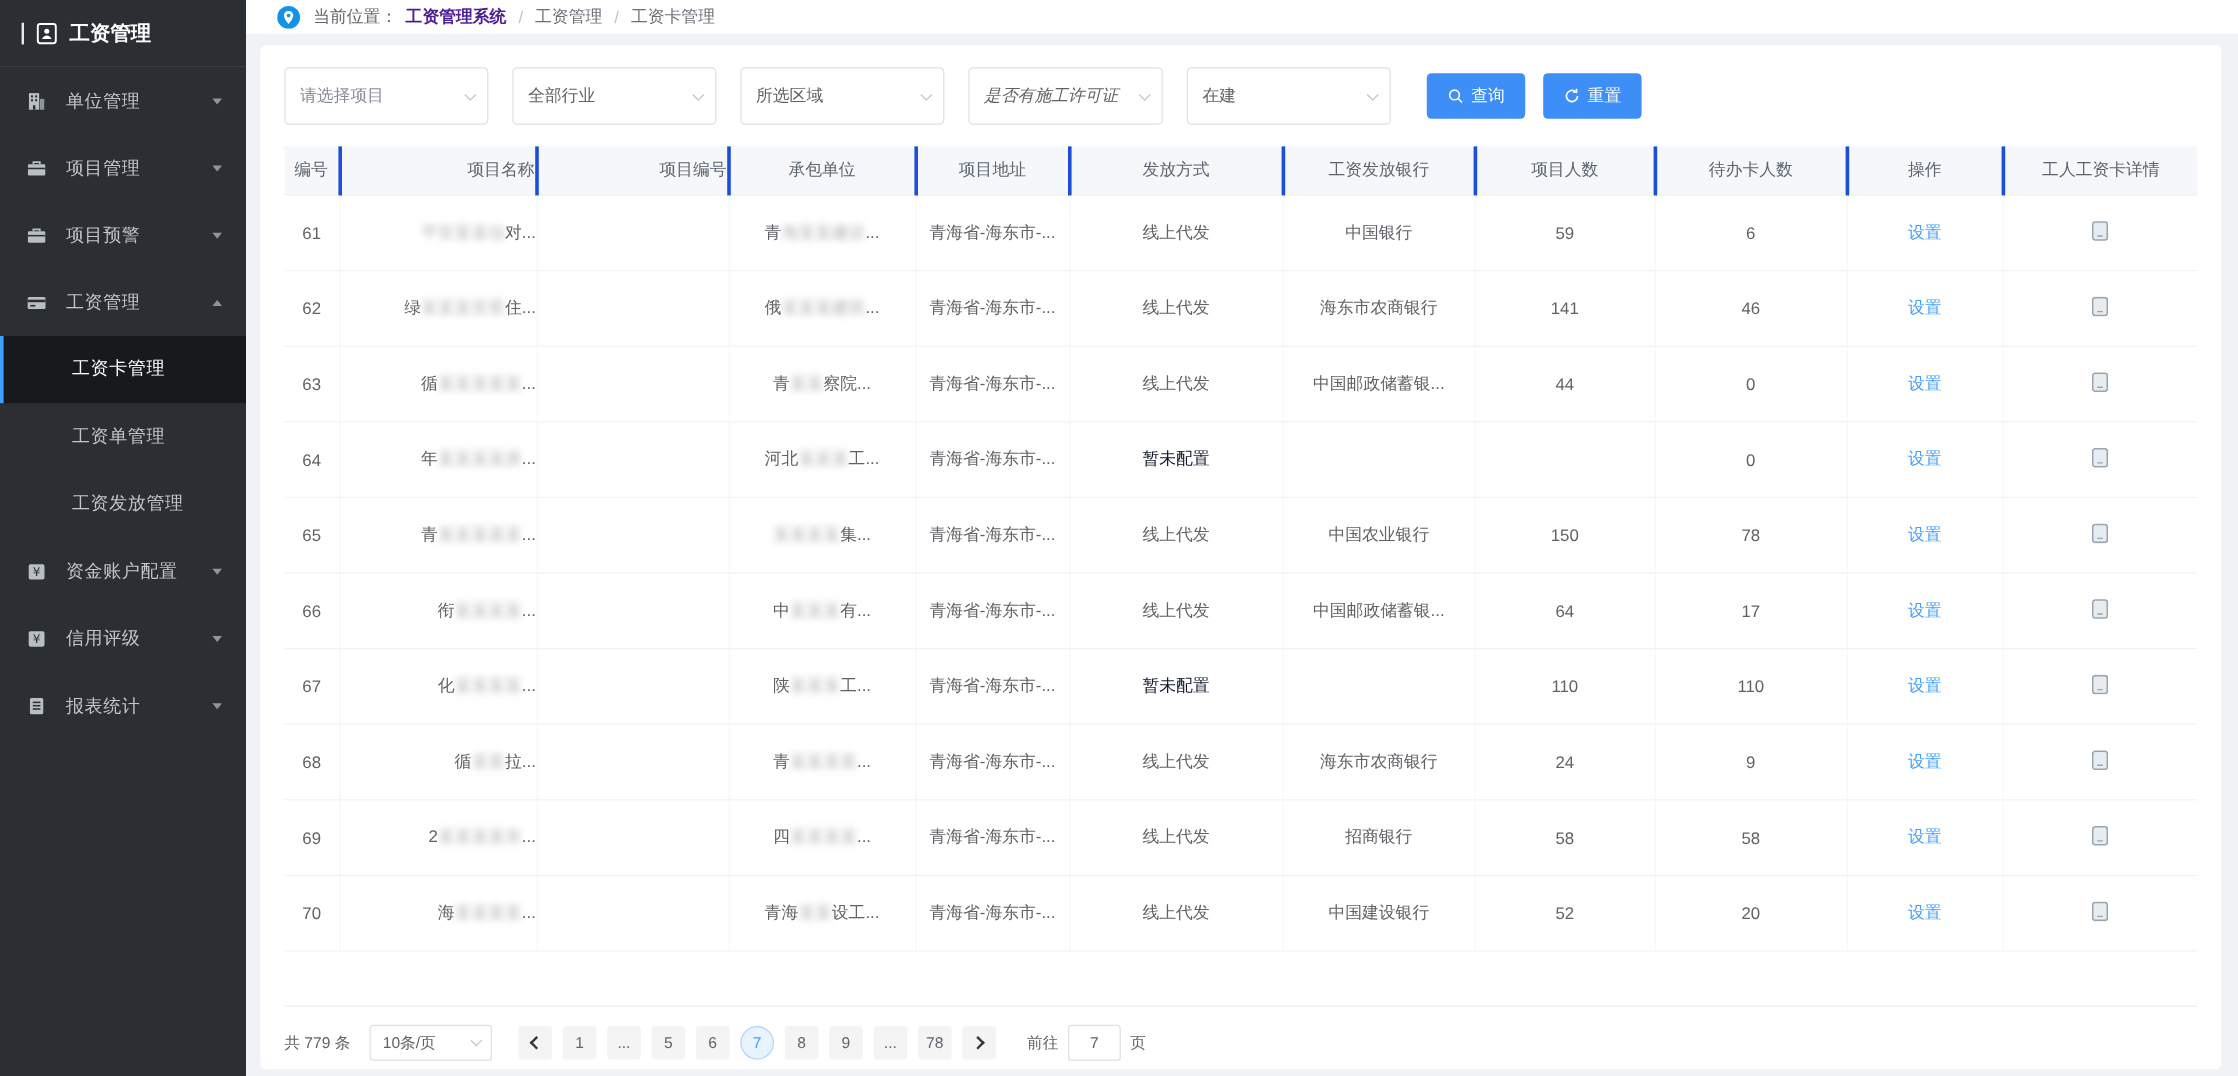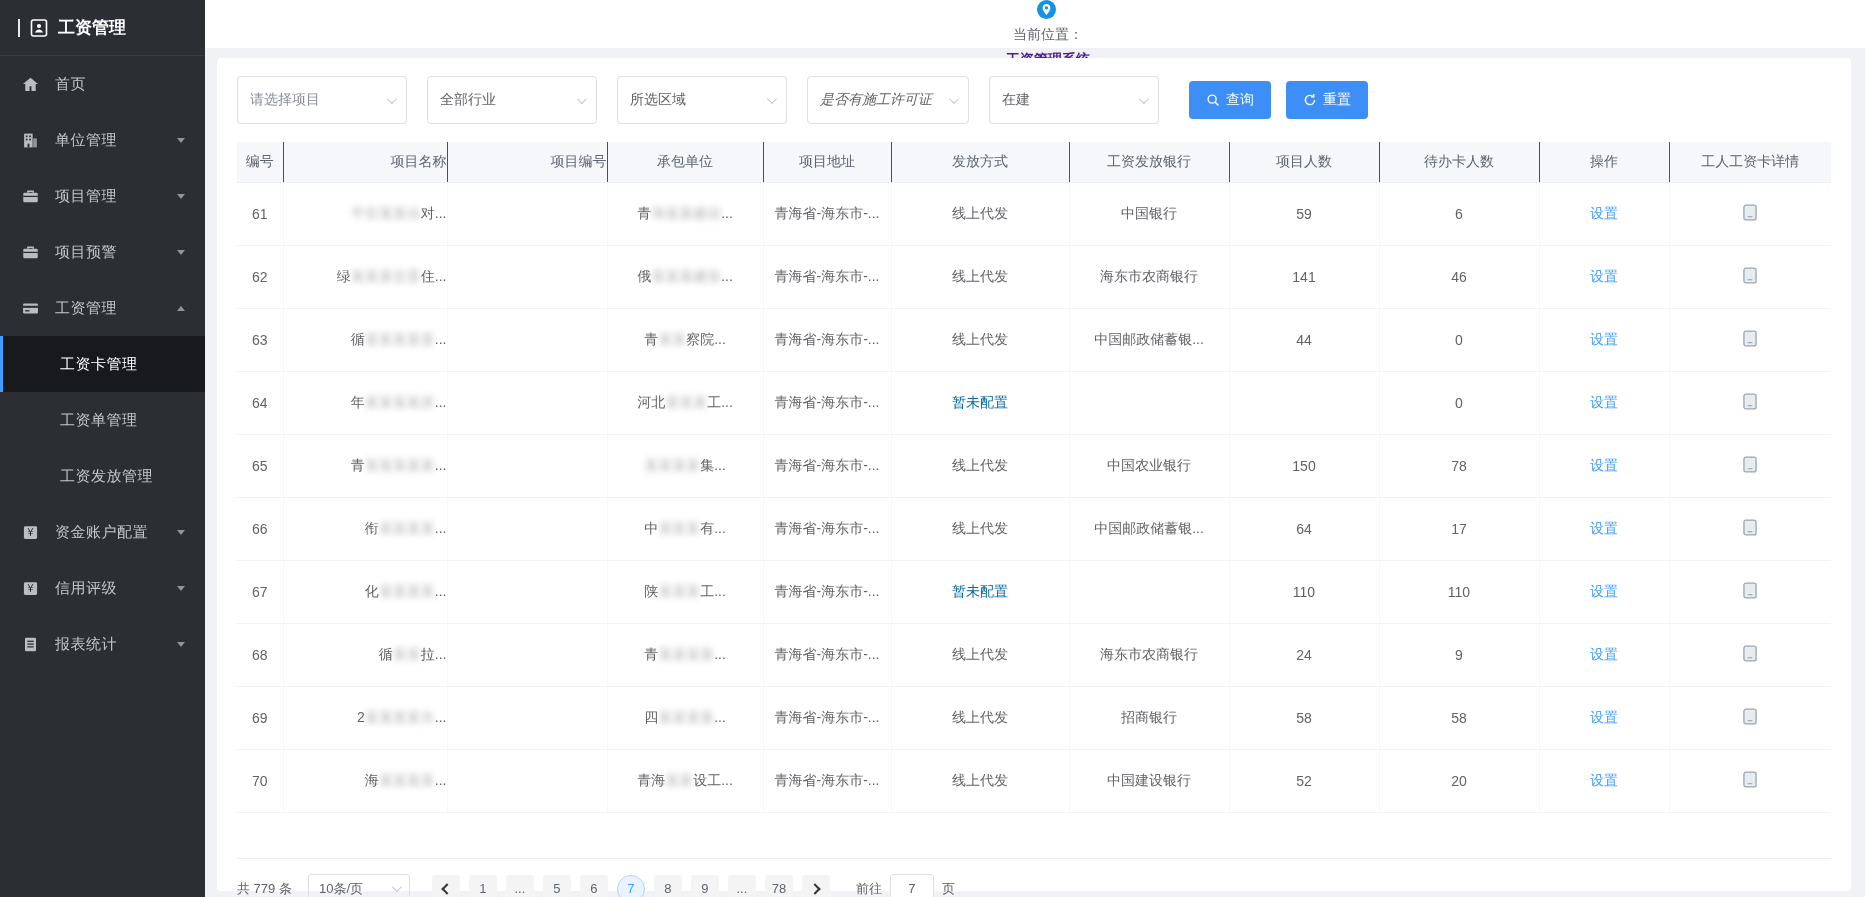--- a/index.html
+++ b/index.html
@@ -20,22 +20,22 @@
   .caret.down { border-top:5px solid #8f959c; }
   .caret.up { border-bottom:5px solid #8f959c; }
   .sub-item { height:56px; line-height:56px; padding-left:60px; font-size:15px;
     cursor:pointer; position:relative; letter-spacing:.5px; }
   .sub-item.active { background:#17191c; color:#fff; }
   .sub-item.active::before { content:''; position:absolute; left:0; top:0; bottom:0;
     width:3px; background:#409eff; }
 
   
   .main { flex:1; display:flex; flex-direction:column; min-width:0; }
-  .breadcrumb-bar { height:48px; background:#fff; display:flex; align-items:center;
-    padding-left:26px; font-size:14px; color:#5d646b; gap:7px; flex-shrink:0;flex-direction:column; }
+  .breadcrumb-bar { height:28px; background:#fff; display:flex; align-items:center;
+    padding-left:26px; font-size:14px; color:#5d646b; gap:7px; flex-shrink:0; }
   .bc-root { font-weight:bold; color:#4c1d95; }
   .bc-sep { color:#c0c4cc; margin:0 3px; }
   .bc-item { color:#6a7077; }
   .content { flex:1; padding:10px 14px 6px 12px; min-height:0; }
   .card { background:#fff; border-radius:4px; height:100%; padding:18px 20px 0; }
 
   
   .filters { display:flex; align-items:center; }
   .select { height:48px; width:170px; border:1px solid #dcdfe6; border-radius:4px;
     display:flex; align-items:center; justify-content:space-between; padding:0 12px;
@@ -45,28 +45,28 @@
   .sel-caret { width:7px; height:7px; border-right:1.4px solid #bfc4cc;
     border-bottom:1.4px solid #bfc4cc; transform:rotate(45deg) translateY(-2px); }
   .btn { height:38px; padding:0 17px; background:#3e8ef7; color:#fff; border:none;
     border-radius:4px; font-size:14px; display:flex; align-items:center; gap:6px; cursor:pointer; }
   .btn.search { margin-left:10px; }
   .btn.reset { margin-left:15px; }
 
   
   table { width:100%; border-collapse:collapse; table-layout:fixed; margin-top:18px; font-size:14px; }
   th { background:#f6f7fa; color:#5b6470; font-weight:500; height:40px; text-align:center;
-    border-bottom:1px solid #ebeef5; border-right:1px solid #1d4ed8; }
+    border-bottom:1px solid #ebeef5; border-right:3px solid #1d4ed8; }
   th:last-child { border-right:none; }
   td { height:63px; text-align:center; color:#606266; border-bottom:1px solid #f0f2f6;
     border-right:1px solid #f6f7fa; overflow:hidden; white-space:nowrap; }
   td:last-child { border-right:none; }
   th.al, td.al { text-align:right; padding-left:12px; }
   .blur { filter:blur(3px); opacity:.5; }
-  td .red { color:#0369a1;text-align:center; }
+  td .red { color:#0f172a;text-align:center; }
   .link { color:#409eff; cursor:pointer; text-decoration:none; }
   .table-filler { height:46px; border-bottom:1px solid #ebeef5; }
 
   
   .pagination { display:flex; align-items:center; margin-top:15px; font-size:13px; color:#606266; }
   .page-size { width:102px; height:30px; border:1px solid #dcdfe6; border-radius:3px;
     display:flex; align-items:center; justify-content:space-between; padding:0 10px;
     margin-left:16px; cursor:pointer; }
   .pager { display:flex; align-items:center; gap:9px; margin-left:22px; }
   .page-btn { min-width:28px; height:28px; background:#f4f4f5; border-radius:3px;
@@ -92,28 +92,20 @@
       <span style="display:flex;">
         <svg width="20" height="20" viewBox="0 0 20 20">
             <rect x="2.5" y="2" width="15" height="16" rx="2" fill="none" stroke="#fff" stroke-width="1.6"></rect>
             <circle cx="10" cy="8" r="2.1" fill="#fff"></circle>
             <path d="M6 14.6c.8-2 2.4-3 4-3s3.2 1 4 3z" fill="#fff"></path>
           </svg>
       </span>
       <span>工资管理</span>
     </div>
     <nav id="menu">
-        <div class="menu-item">
-          <span class="mi-icon">
-            <svg width="17" height="17" viewBox="0 0 16 16">
-              <path d="M8 1.6L.9 7.6h2.2v6.6h4V9.7h1.8v4.5h4V7.6h2.2z" fill="#b9bec5"></path>
-            </svg>
-          </span>
-          <span class="mi-label">首页</span>
-        </div>
         <div class="menu-item">
           <span class="mi-icon">
             <svg width="17" height="17" viewBox="0 0 16 16">
               <rect x="2" y="1.5" width="8" height="13" fill="#b9bec5"></rect>
               <rect x="10.5" y="6" width="3.5" height="8.5" fill="#90959c"></rect>
               <rect x="3.6" y="3.3" width="1.6" height="1.6" fill="#2b2e32"></rect>
               <rect x="6.8" y="3.3" width="1.6" height="1.6" fill="#2b2e32"></rect>
               <rect x="3.6" y="6.3" width="1.6" height="1.6" fill="#2b2e32"></rect>
               <rect x="6.8" y="6.3" width="1.6" height="1.6" fill="#2b2e32"></rect>
               <rect x="5.2" y="11" width="1.8" height="3.5" fill="#2b2e32"></rect>

